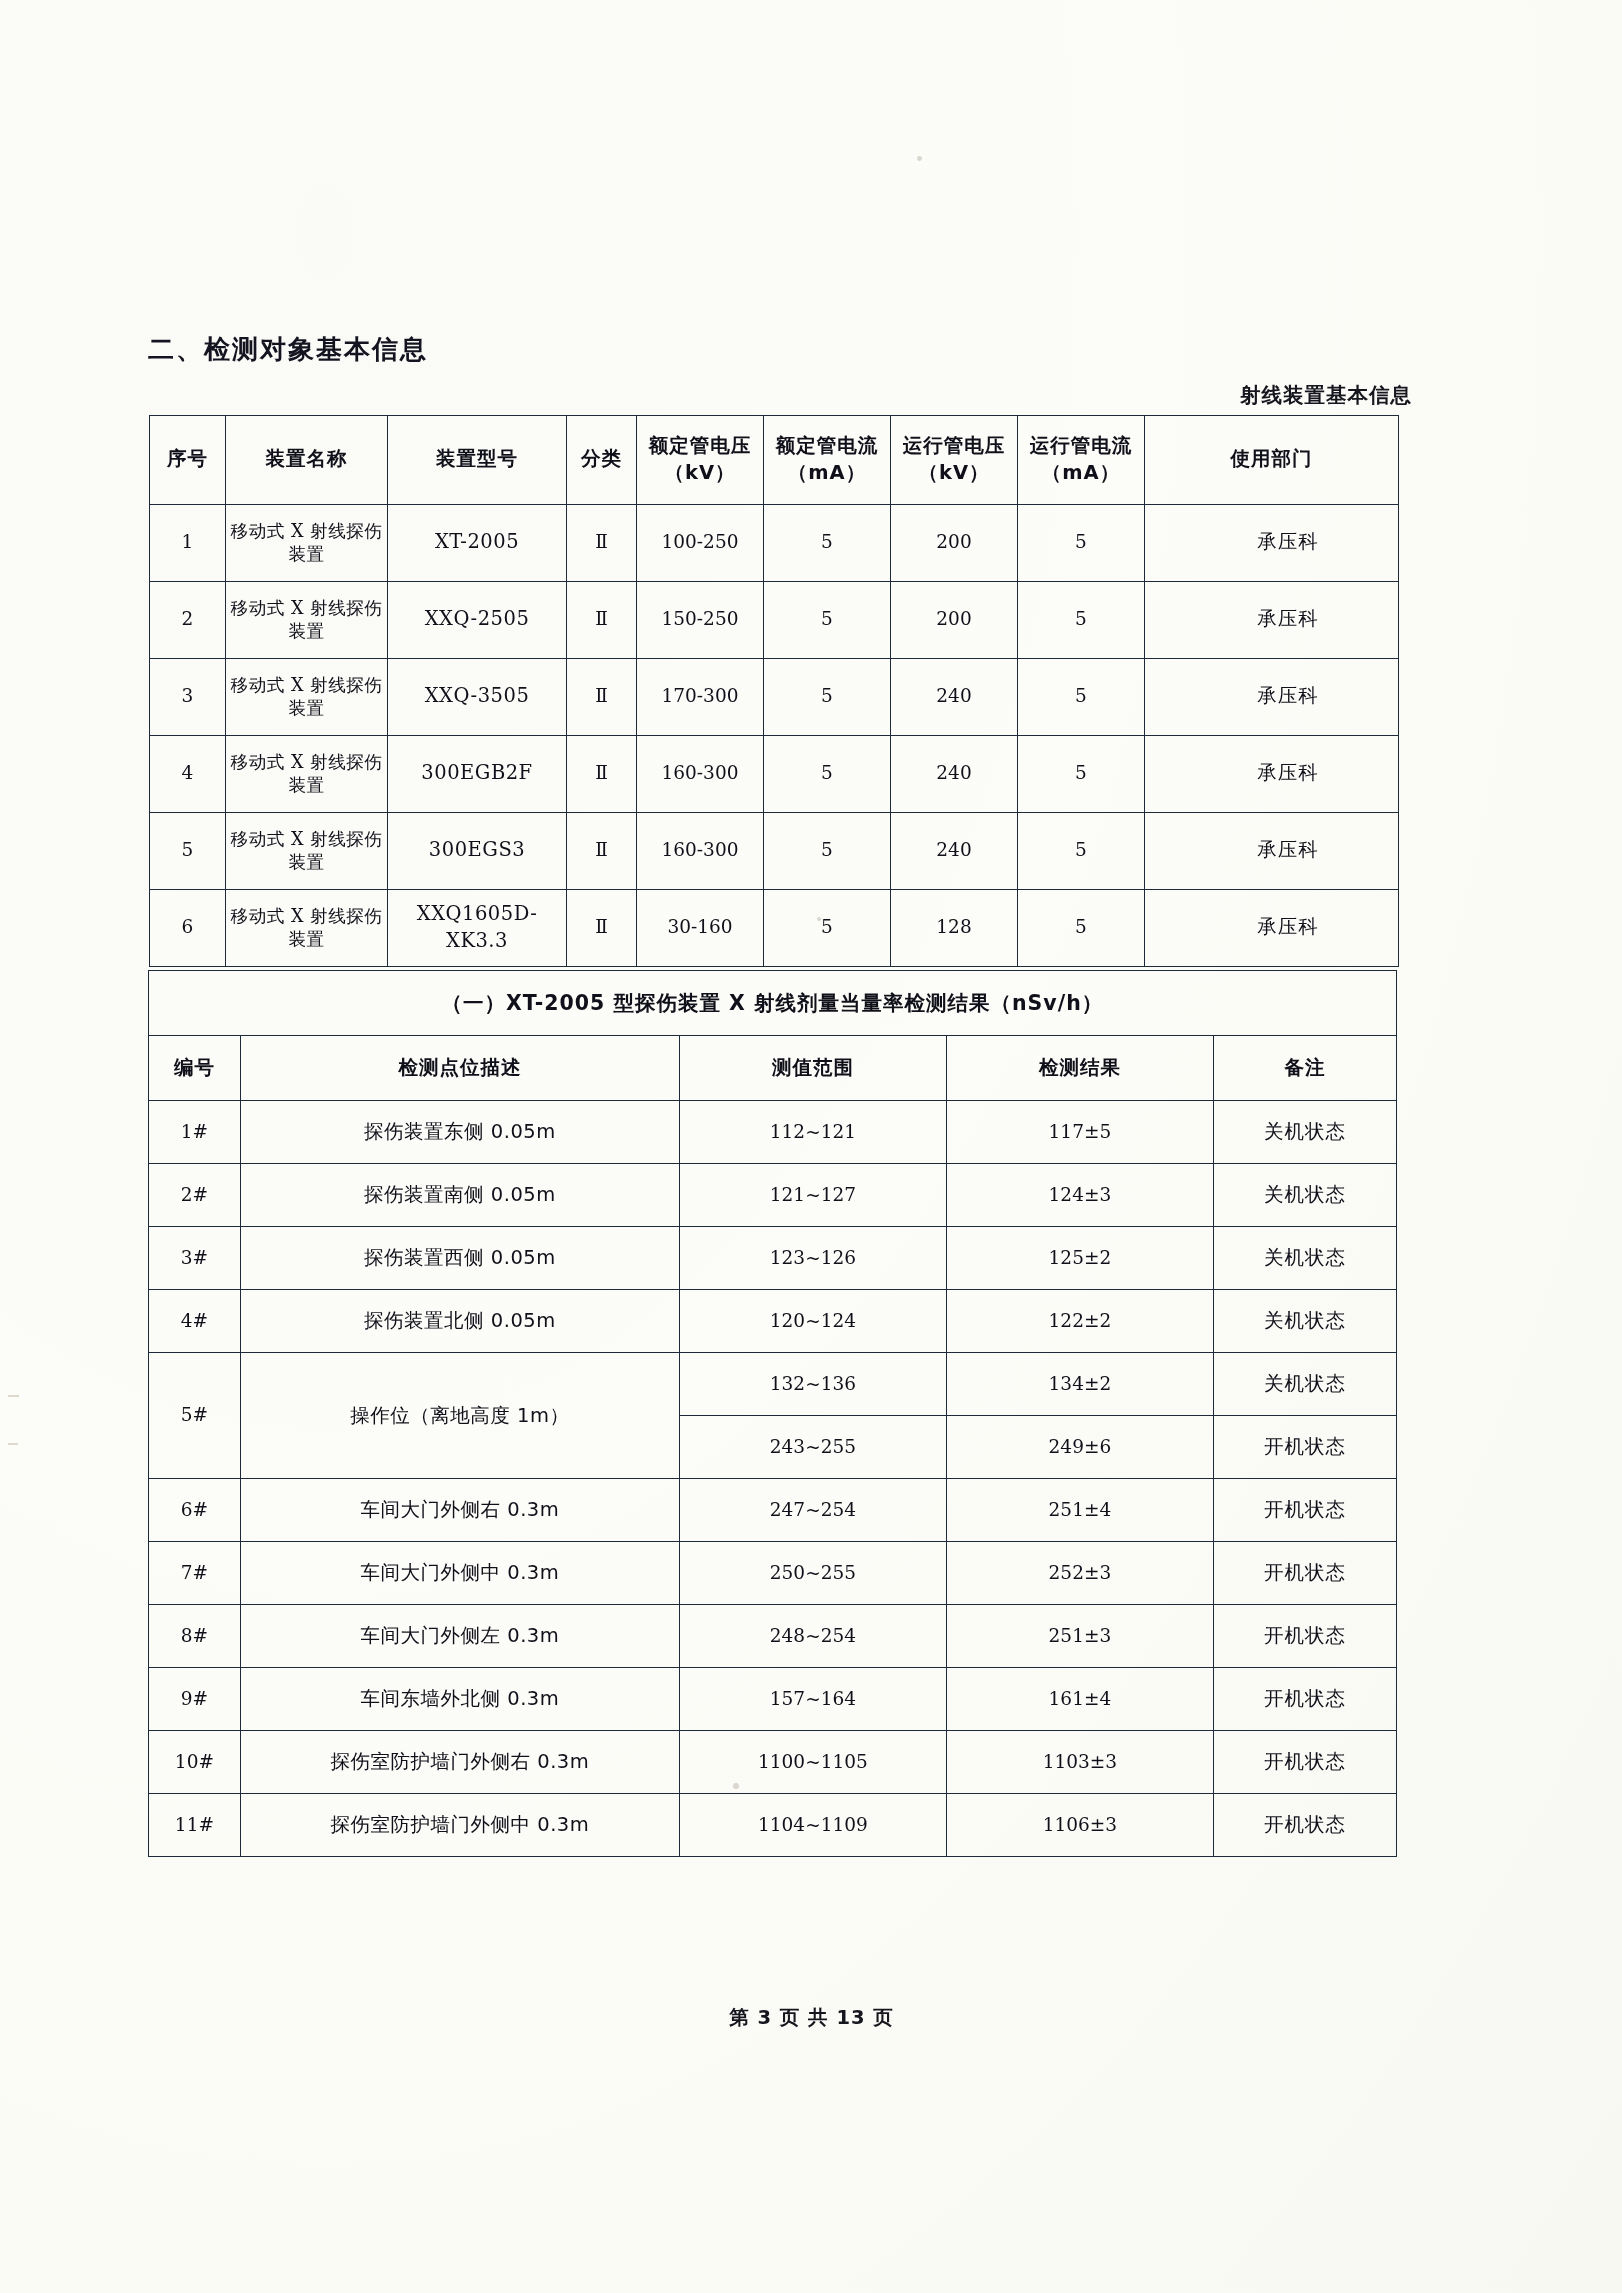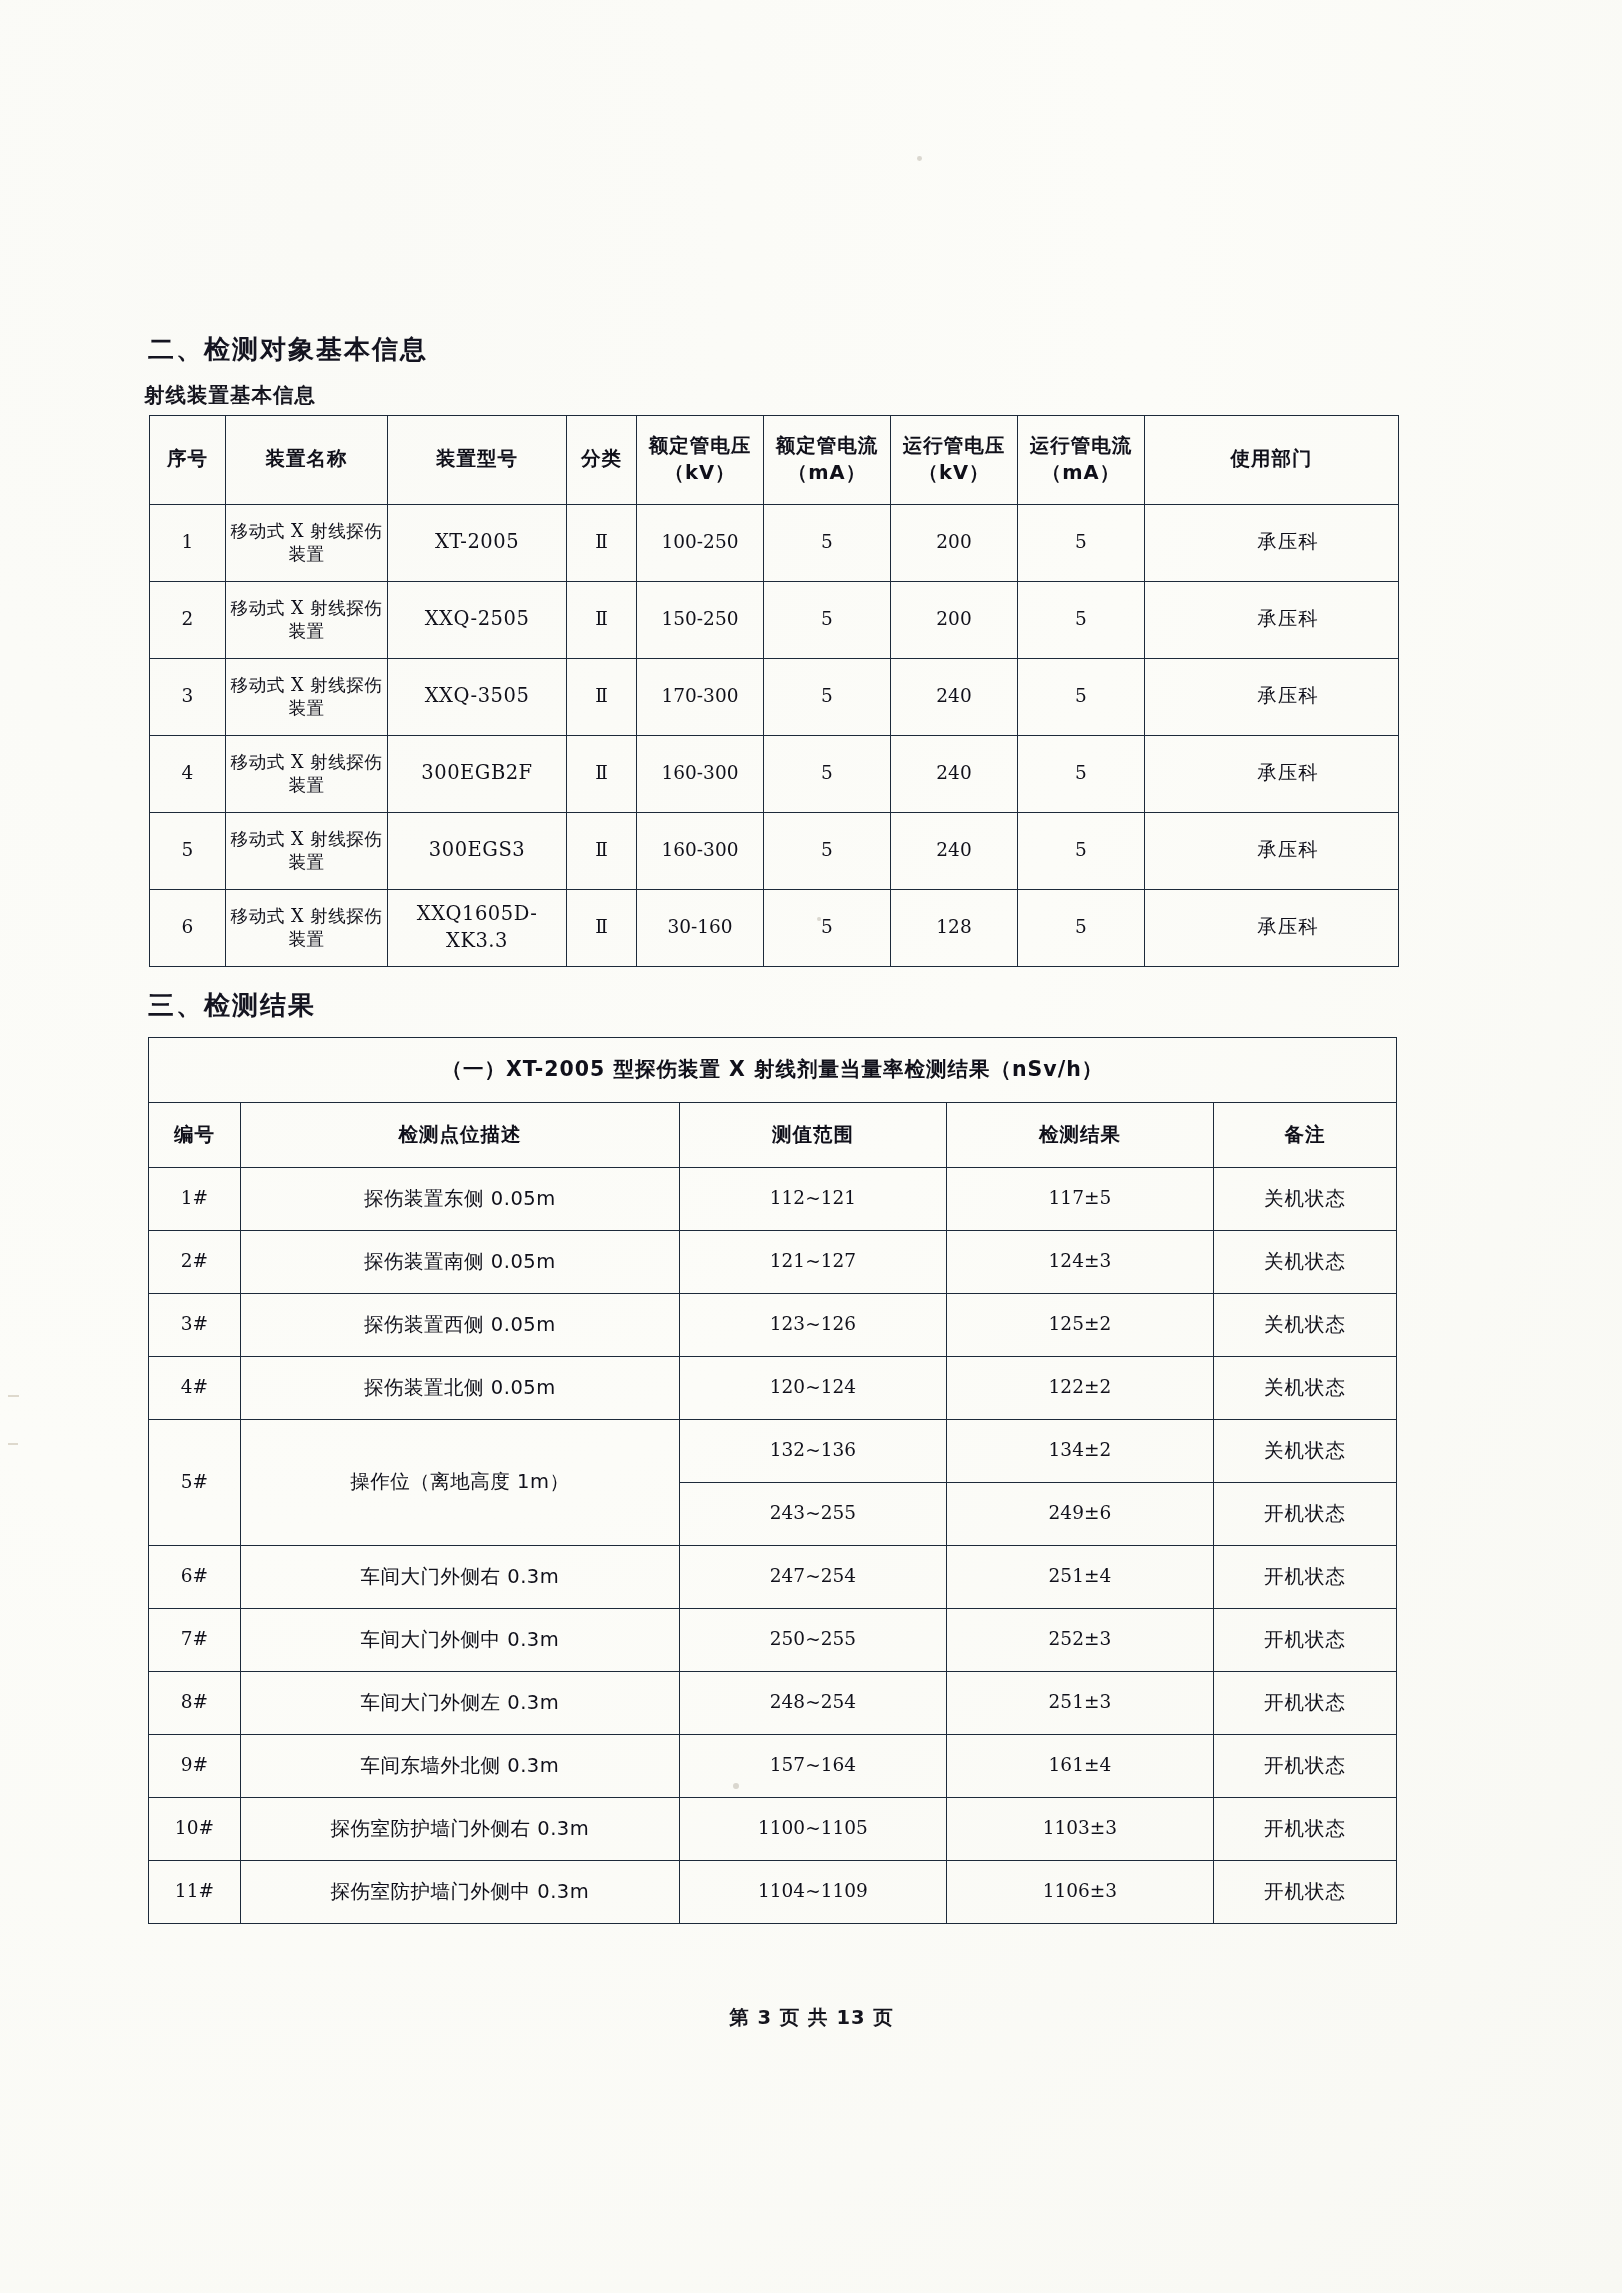--- a/index.html
+++ b/index.html
@@ -36,21 +36,21 @@
   }
   h2.section {
     font-size: 26px;
     font-weight: bold;
     letter-spacing: 2px;
     margin: 0 0 13.7px 3.9px;
     font-family: "DejaVu Sans", sans-serif;
     color: #141420;
   }
   .table-caption {
-    text-align: left;
+    text-align: right;
     font-size: 20.5px;
     font-weight: bold;
     font-family: "DejaVu Sans", sans-serif;
     margin: 0 0 5.9px 0;
     letter-spacing: 1px;
     color: #16161f;
   }
   table {
     border-collapse: collapse;
     width: 1248px;
@@ -238,21 +238,20 @@
           <td class="cls">Ⅱ</td>
           <td>30-160</td>
           <td>5</td>
           <td>128</td>
           <td>5</td>
           <td class="dept">承压科</td>
         </tr>
       </tbody>
     </table>
 
-    <h2 class="section second">三、检测结果</h2>
 
     <table class="t2">
       <colgroup>
         <col style="width:92px">
           <col style="width:439px">
           <col style="width:267px">
         <col style="width:267px">
           <col style="width:183px">
       </colgroup>
       <tbody>

